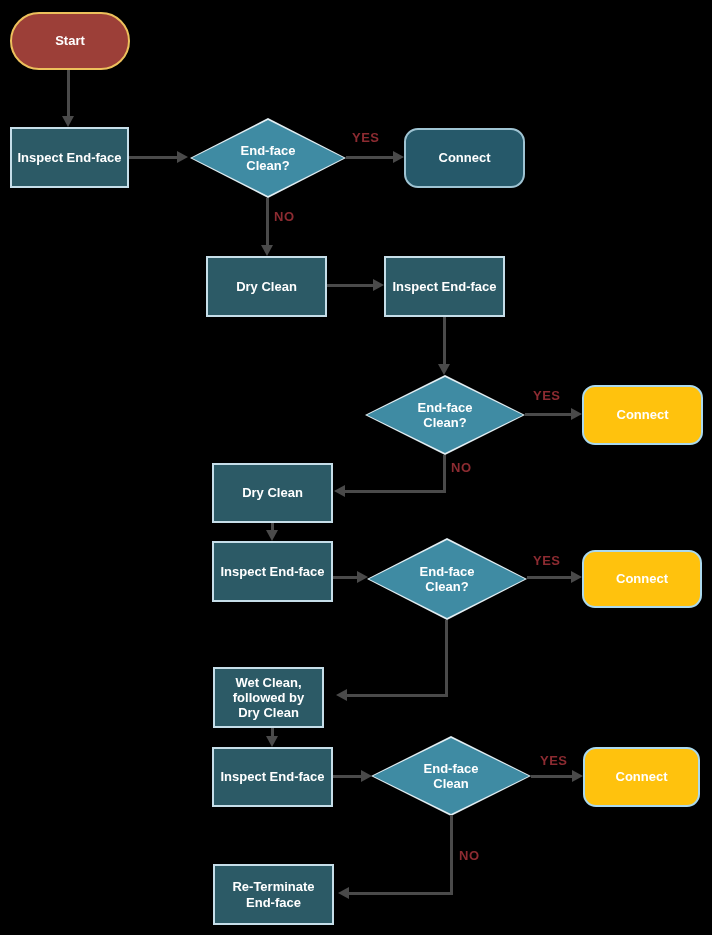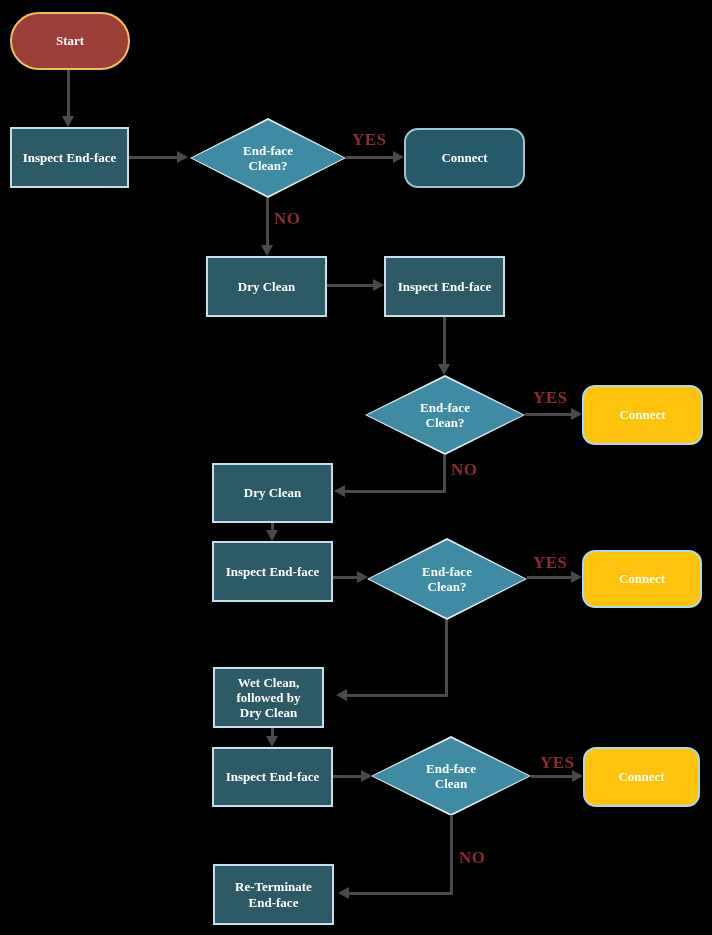--- a/index.html
+++ b/index.html
@@ -6,21 +6,21 @@
     --background:#000000; --start-fill:#9C3F38; --start-border:#EDC05C;
     --process-fill:#2C5A66; --process-border:#C6DEE9;
     --decision-fill:#3F8BA3; --decision-border:#E2EEF3;
     --connect-teal-fill:#26596A; --connect-teal-border:#9FC4D3;
     --connect-yellow-fill:#FFC20D; --connect-yellow-border:#ABD9EE;
     --arrow:#4A4A4A; --edge-label:#8C2B31; --node-text:#FFFFFF;
   }
   html,body{margin:0;padding:0;background:var(--background);}
   #canvas{
     position:relative;width:712px;height:935px;background:var(--background);
-    font-family:Liberation Serif, serif;overflow:hidden;
+    font-family:Liberation Sans, sans-serif;overflow:hidden;
   }
   .node{position:absolute;display:flex;align-items:center;justify-content:center;
     box-sizing:border-box;color:var(--node-text);font-weight:bold;font-size:13px;
     text-align:center;}
   .node-label{white-space:pre;line-height:1.18;}
   .terminator-start{background:var(--start-fill);border:2.5px solid var(--start-border);
     border-radius:29px;}
   .process{background:var(--process-fill);border:2px solid var(--process-border);}
   .terminator-teal{background:var(--connect-teal-fill);border:2px solid var(--connect-teal-border);
     border-radius:14px;}
@@ -36,21 +36,21 @@
   .line{position:absolute;background:var(--arrow);}
   .hline{height:3px;}
   .vline{width:3px;}
   .head{position:absolute;width:0;height:0;}
   .head-right{border-top:6px solid transparent;border-bottom:6px solid transparent;
     border-left:11px solid var(--arrow);}
   .head-left{border-top:6px solid transparent;border-bottom:6px solid transparent;
     border-right:11px solid var(--arrow);}
   .head-down{border-left:6px solid transparent;border-right:6px solid transparent;
     border-top:11px solid var(--arrow);}
-  .edge-label{position:absolute;color:var(--edge-label);font-weight:bold;font-size:17px;
+  .edge-label{position:absolute;color:var(--edge-label);font-weight:bold;font-size:13px;
     letter-spacing:.5px;}
 </style>
 </head>
 <body>
 
 <div id="canvas">
 
   <div class="node terminator-start" style="left:10px;top:12px;width:120px;height:58px;">
     <span class="node-label">Start</span>
   </div>

